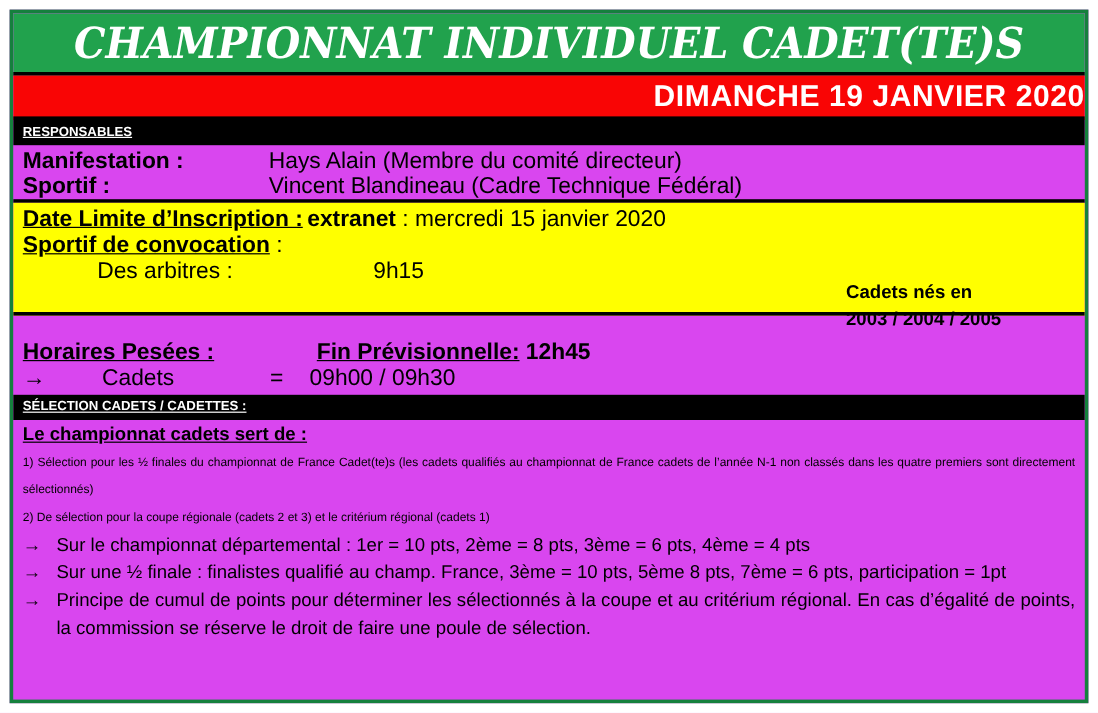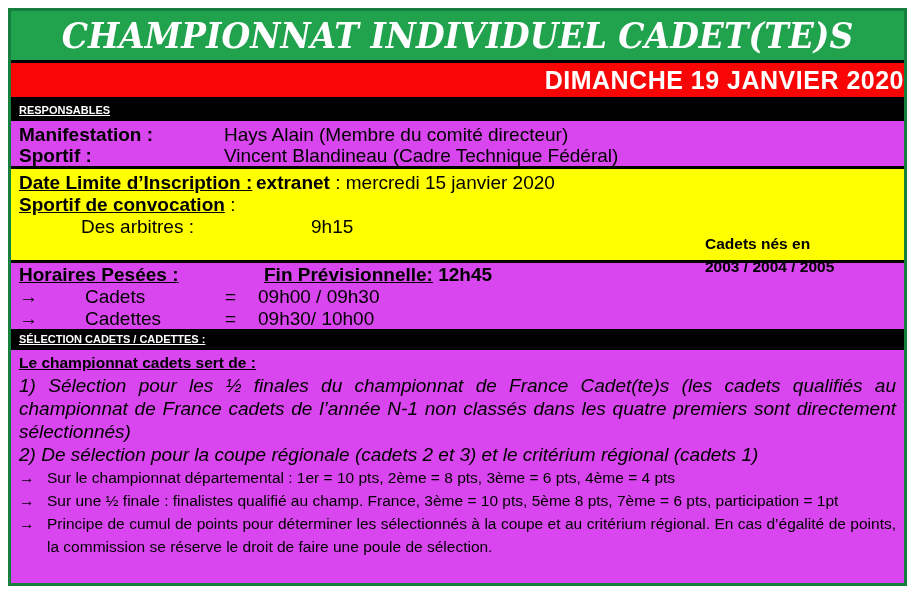--- a/index.html
+++ b/index.html
@@ -27,30 +27,30 @@
   .section-resp { height:48px; border-bottom:3px solid #000; padding:3px 8px; box-sizing:border-box; }
   .section-resp .lbl { display:inline-block; width:205px; font-weight:bold; }
 
   .section-yellow { position:relative; height:94px; background:#FFFF00; border-bottom:3px solid #000; padding:3px 8px; box-sizing:border-box; }
   .section-yellow .row { line-height:22px; }
   .dl-label { display:inline-block; width:237px; }
   .conv-indent { display:inline-block; width:62px; }
   .conv-label { display:inline-block; width:230px; }
   .age-note { position:absolute; top:25px; right:14px; width:185px; text-align:left; font-weight:bold; font-size:15.5px; line-height:23px;margin-top:38px; }
 
-  .section-pesees { height:66px; padding:1px 8px; box-sizing:border-box;border-radius:19px; }
+  .section-pesees { height:66px; padding:20px 8px; box-sizing:border-box;border-radius:19px; }
   .section-pesees .row { line-height:22px; }
   .pes-head { display:inline-block; width:245px; }
   .pes-arrow { display:inline-block; width:66px; font-weight:bold; }
   .pes-label { display:inline-block; width:140px; }
   .pes-eq { display:inline-block; width:33px; }
 
   .section-selection { padding:2px 8px 0 8px; box-sizing:border-box; }
   .section-selection .head { line-height:22px; font-size:15.5px; }
-  .para { font-size:19px; line-height:23px; text-align:justify;font-style:italic; }
+  .para { font-size:10px; line-height:23px; text-align:justify; }
   .bullet { display:flex; font-size:15.5px; line-height:23px; }
   .bullet .arr { flex:0 0 28px; font-weight:bold; }
   .bullet .txt { flex:1; text-align:justify; }
 </style>
 </head>
 <body>
 
 <div class="page">
 
   <div class="banner banner-green">

